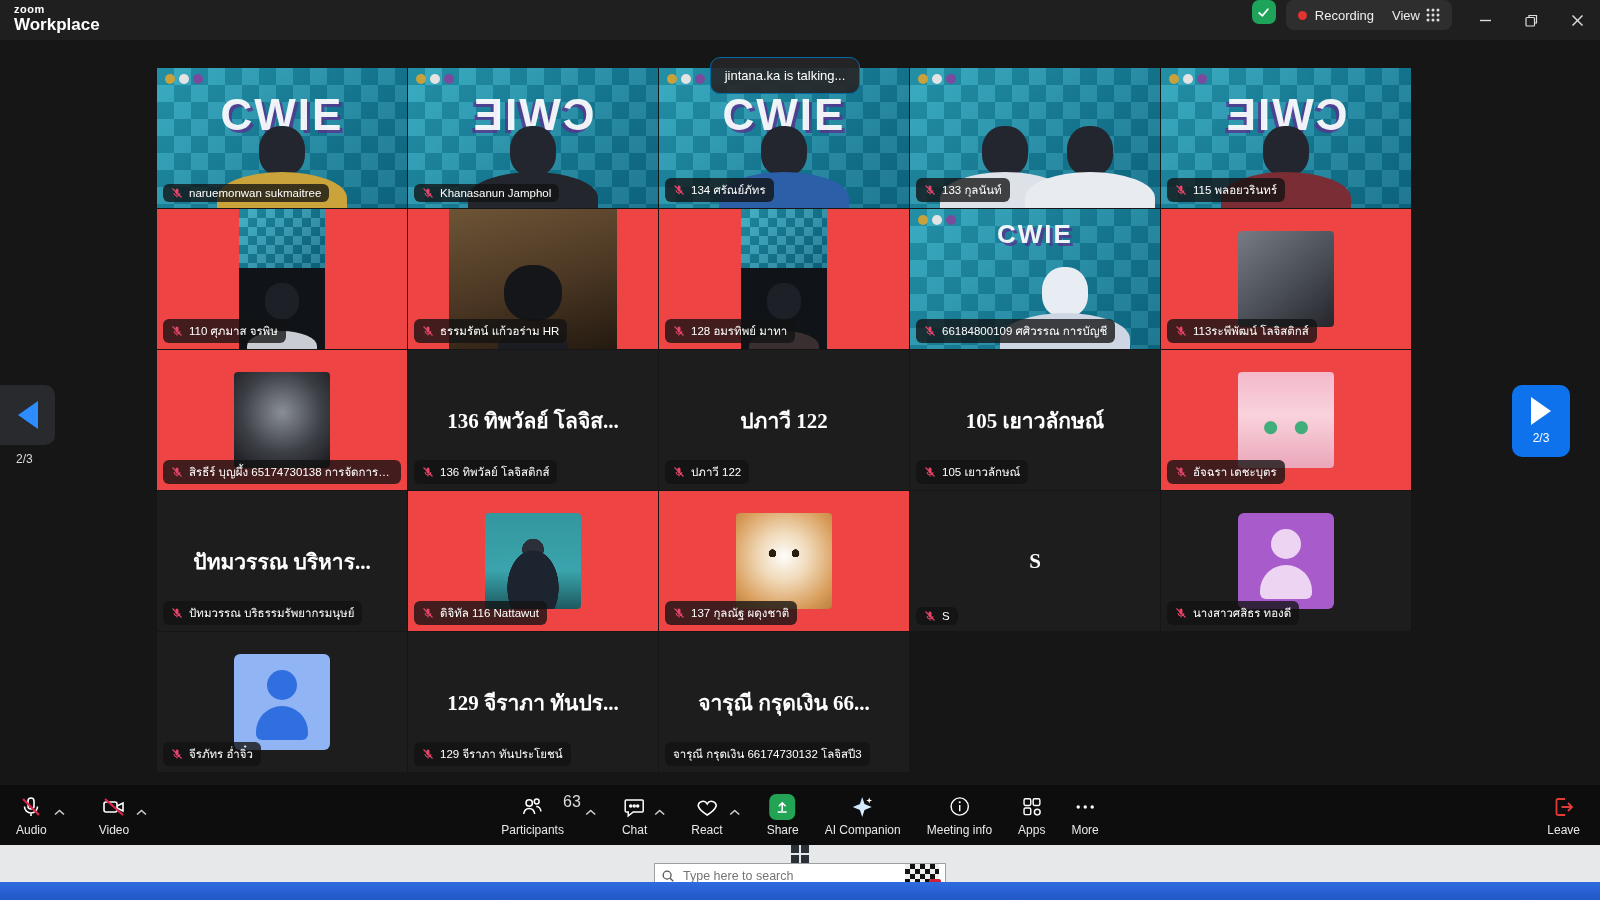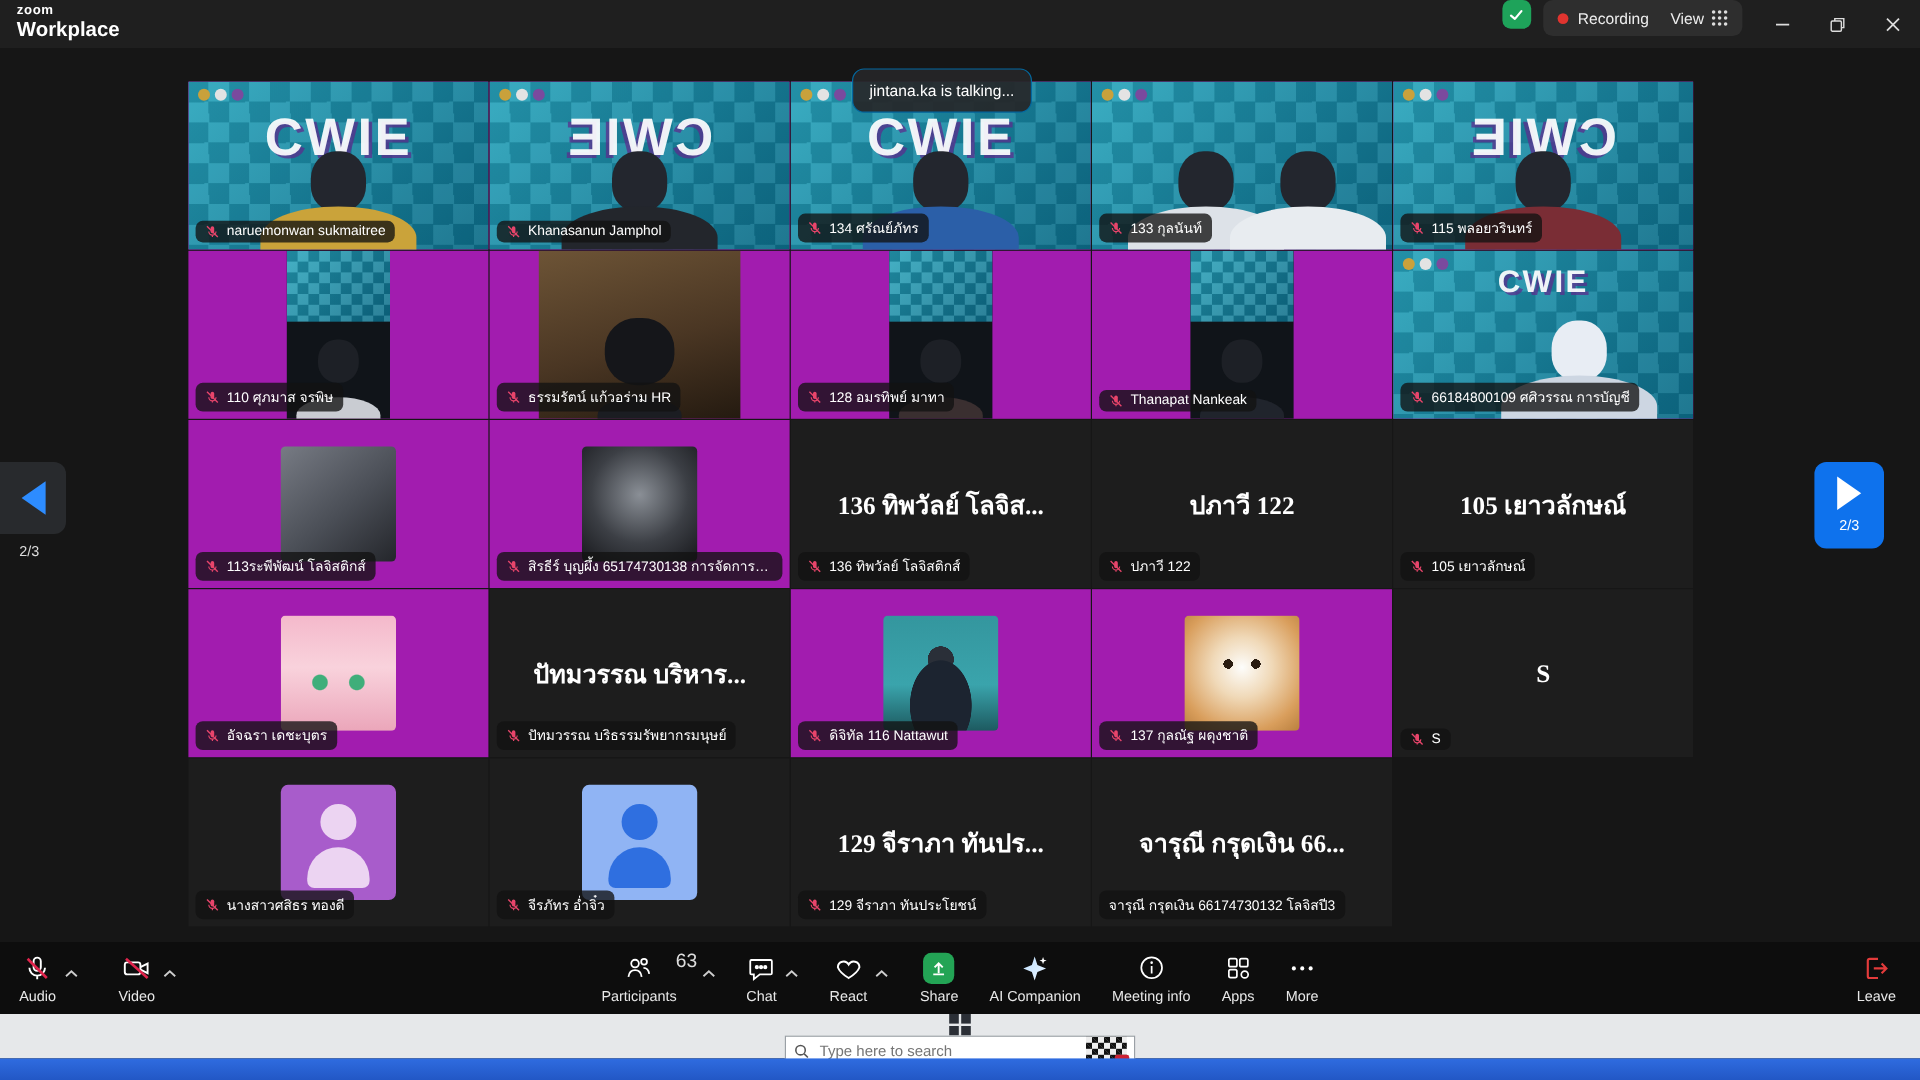--- a/index.html
+++ b/index.html
@@ -15,21 +15,21 @@
   .shield{width:24px;height:24px;border-radius:7px;background:#1ea35a;display:flex;align-items:center;justify-content:center;}
   .rec-pill{background:#2e2e2e;border-radius:8px;height:30px;display:flex;align-items:center;gap:8px;padding:0 12px;color:#eee;font-size:13px;}
   .recdot{width:9px;height:9px;border-radius:50%;background:#e0342f;}
   .viewgrp{display:flex;align-items:center;gap:6px;margin-left:10px;}
   .winbtns{display:flex;align-items:center;}
   .winbtn{width:46px;height:40px;display:flex;align-items:center;justify-content:center;color:#ddd;}
 
   
   .stage{position:absolute;top:40px;left:0;width:1600px;height:745px;background:#161616;}
   .grid{position:absolute;left:157px;top:28px;display:grid;grid-template-columns:repeat(5,250px);grid-auto-rows:140px;gap:1px;}
-  .tile{position:relative;background:#a21caf;overflow:hidden;}
+  .tile{position:relative;background:#ef4444;overflow:hidden;}
   .v-name,.v-avatar{background:#1d1d1d;}
 
   .teal-bg{position:absolute;inset:0;
     background-image:
       repeating-conic-gradient(rgba(255,255,255,.07) 0 25%, rgba(0,45,65,.18) 0 50%),
       linear-gradient(135deg,#2ba6bd 0%,#1a86a0 55%,#0e6d88 100%);
     background-size:34px 34px,100% 100%;}
   .cwie{position:absolute;top:22px;left:50%;transform:translateX(-50%);
     font-size:44px;font-weight:800;color:rgba(255,255,255,.92);letter-spacing:2px;
     text-shadow:3px 3px 0 rgba(91,45,142,.75);font-family:"Liberation Sans",sans-serif;}
@@ -335,34 +335,20 @@
       <div class="nlabel">
         <svg width="12" height="12" viewBox="0 0 16 16">
             <rect x="6" y="2" width="4" height="8" rx="2" fill="#e8456b"></rect>
             <path d="M4 8a4 4 0 0 0 8 0M8 12v2" stroke="#e8456b" stroke-width="1.3" fill="none"></path>
             <line x1="2" y1="2" x2="14" y2="14" stroke="#e8456b" stroke-width="1.5"></line>
           </svg>
         <span>128 อมรทิพย์ มาทา</span>
       </div>
     </div>
 
-    <div class="tile">
-      <div class="strip">
-        <div class="sbanner"></div>
-        <div class="sperson" style="--shirt:#20242c"></div>
-      </div>
-      <div class="nlabel">
-        <svg width="12" height="12" viewBox="0 0 16 16">
-            <rect x="6" y="2" width="4" height="8" rx="2" fill="#e8456b"></rect>
-            <path d="M4 8a4 4 0 0 0 8 0M8 12v2" stroke="#e8456b" stroke-width="1.3" fill="none"></path>
-            <line x1="2" y1="2" x2="14" y2="14" stroke="#e8456b" stroke-width="1.5"></line>
-          </svg>
-        <span>Thanapat Nankeak</span>
-      </div>
-    </div>
 
     <div class="tile">
       <div class="teal-bg">
         <div class="logos">
             <i></i>
             <i></i>
             <i></i>
           </div>
         <div class="cwie sm">CWIE</div>
         <div class="person light off60" style="--shirt:#cdd6e2"></div>

